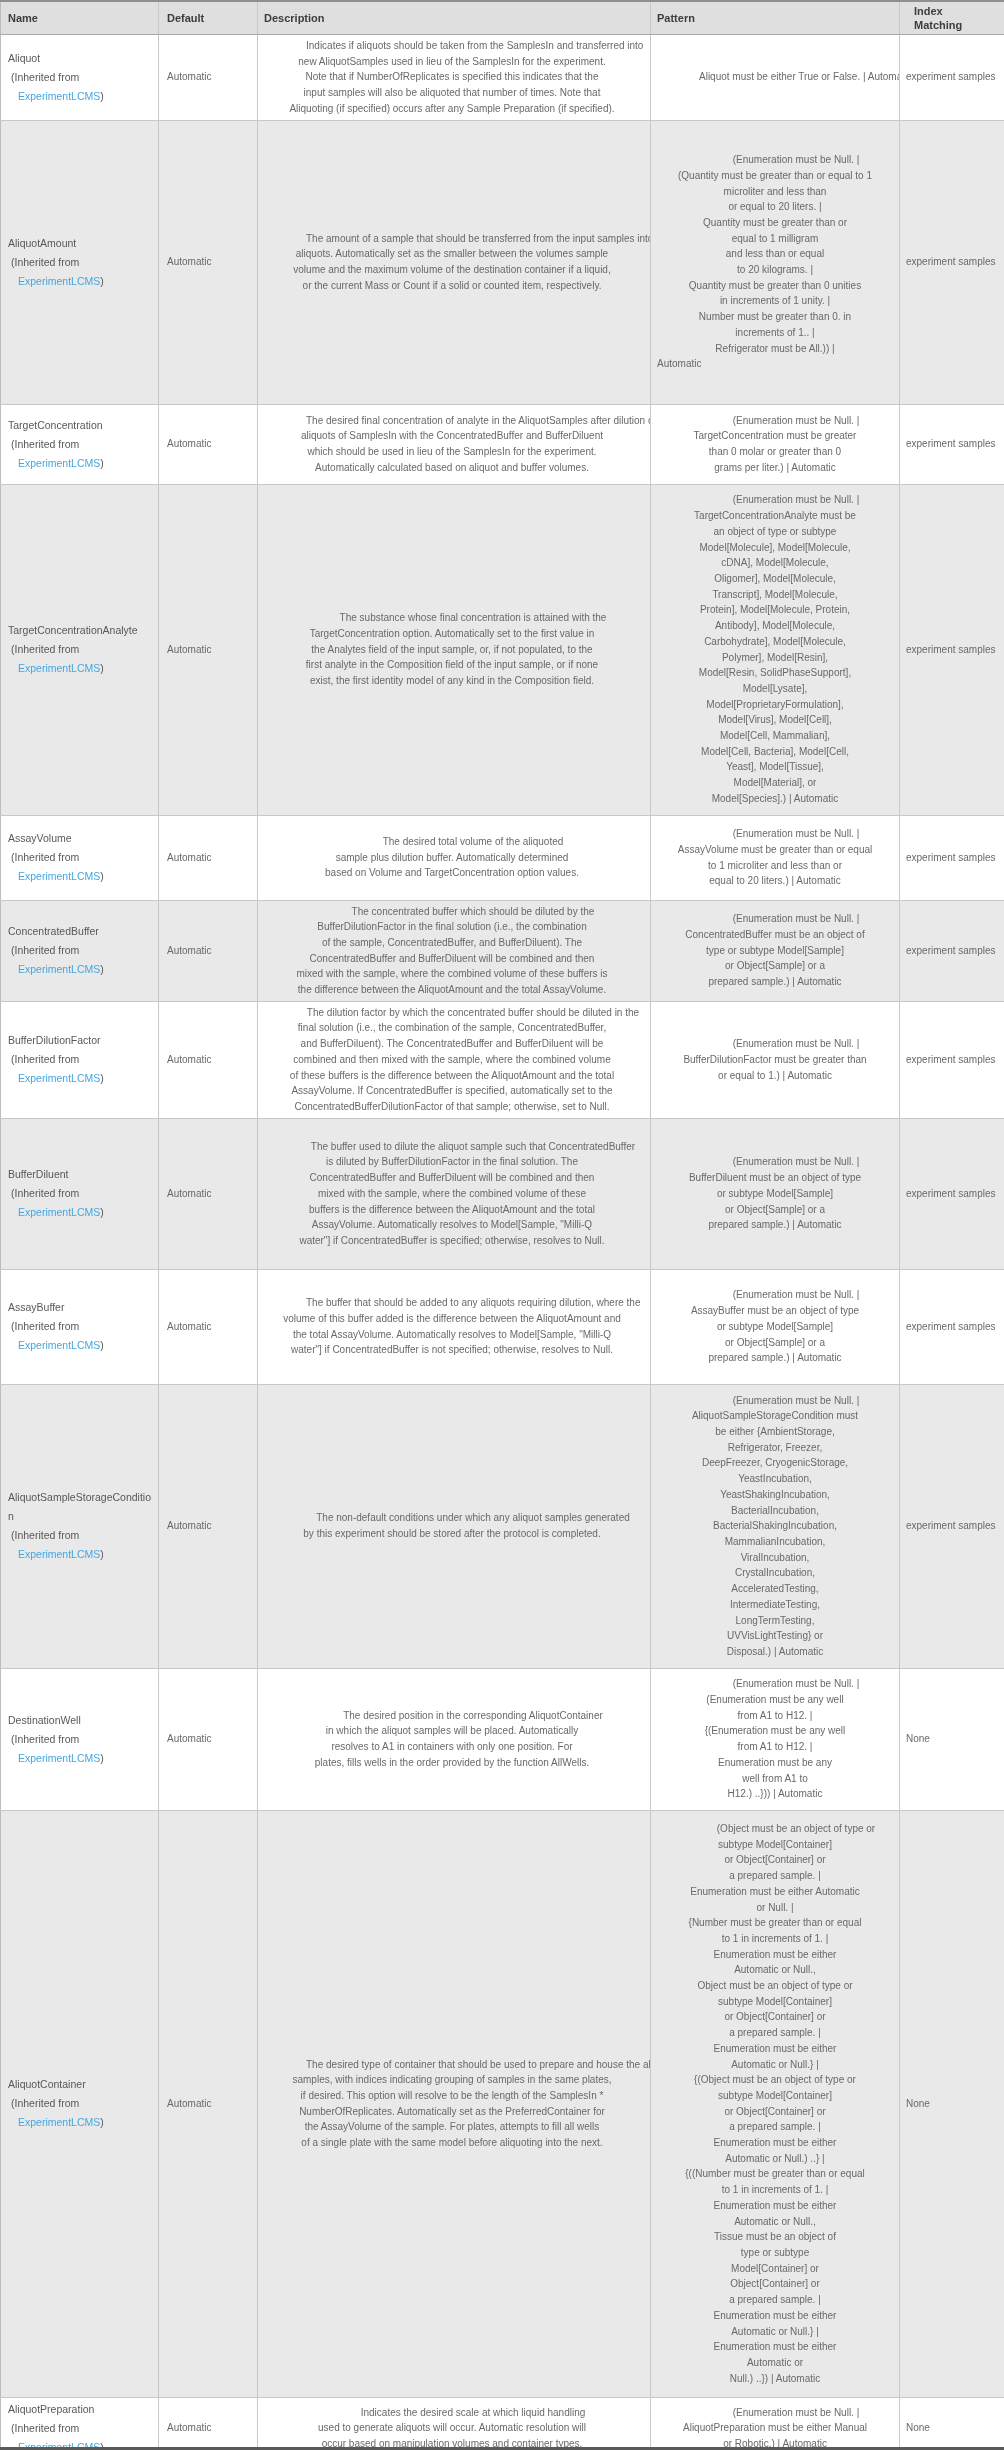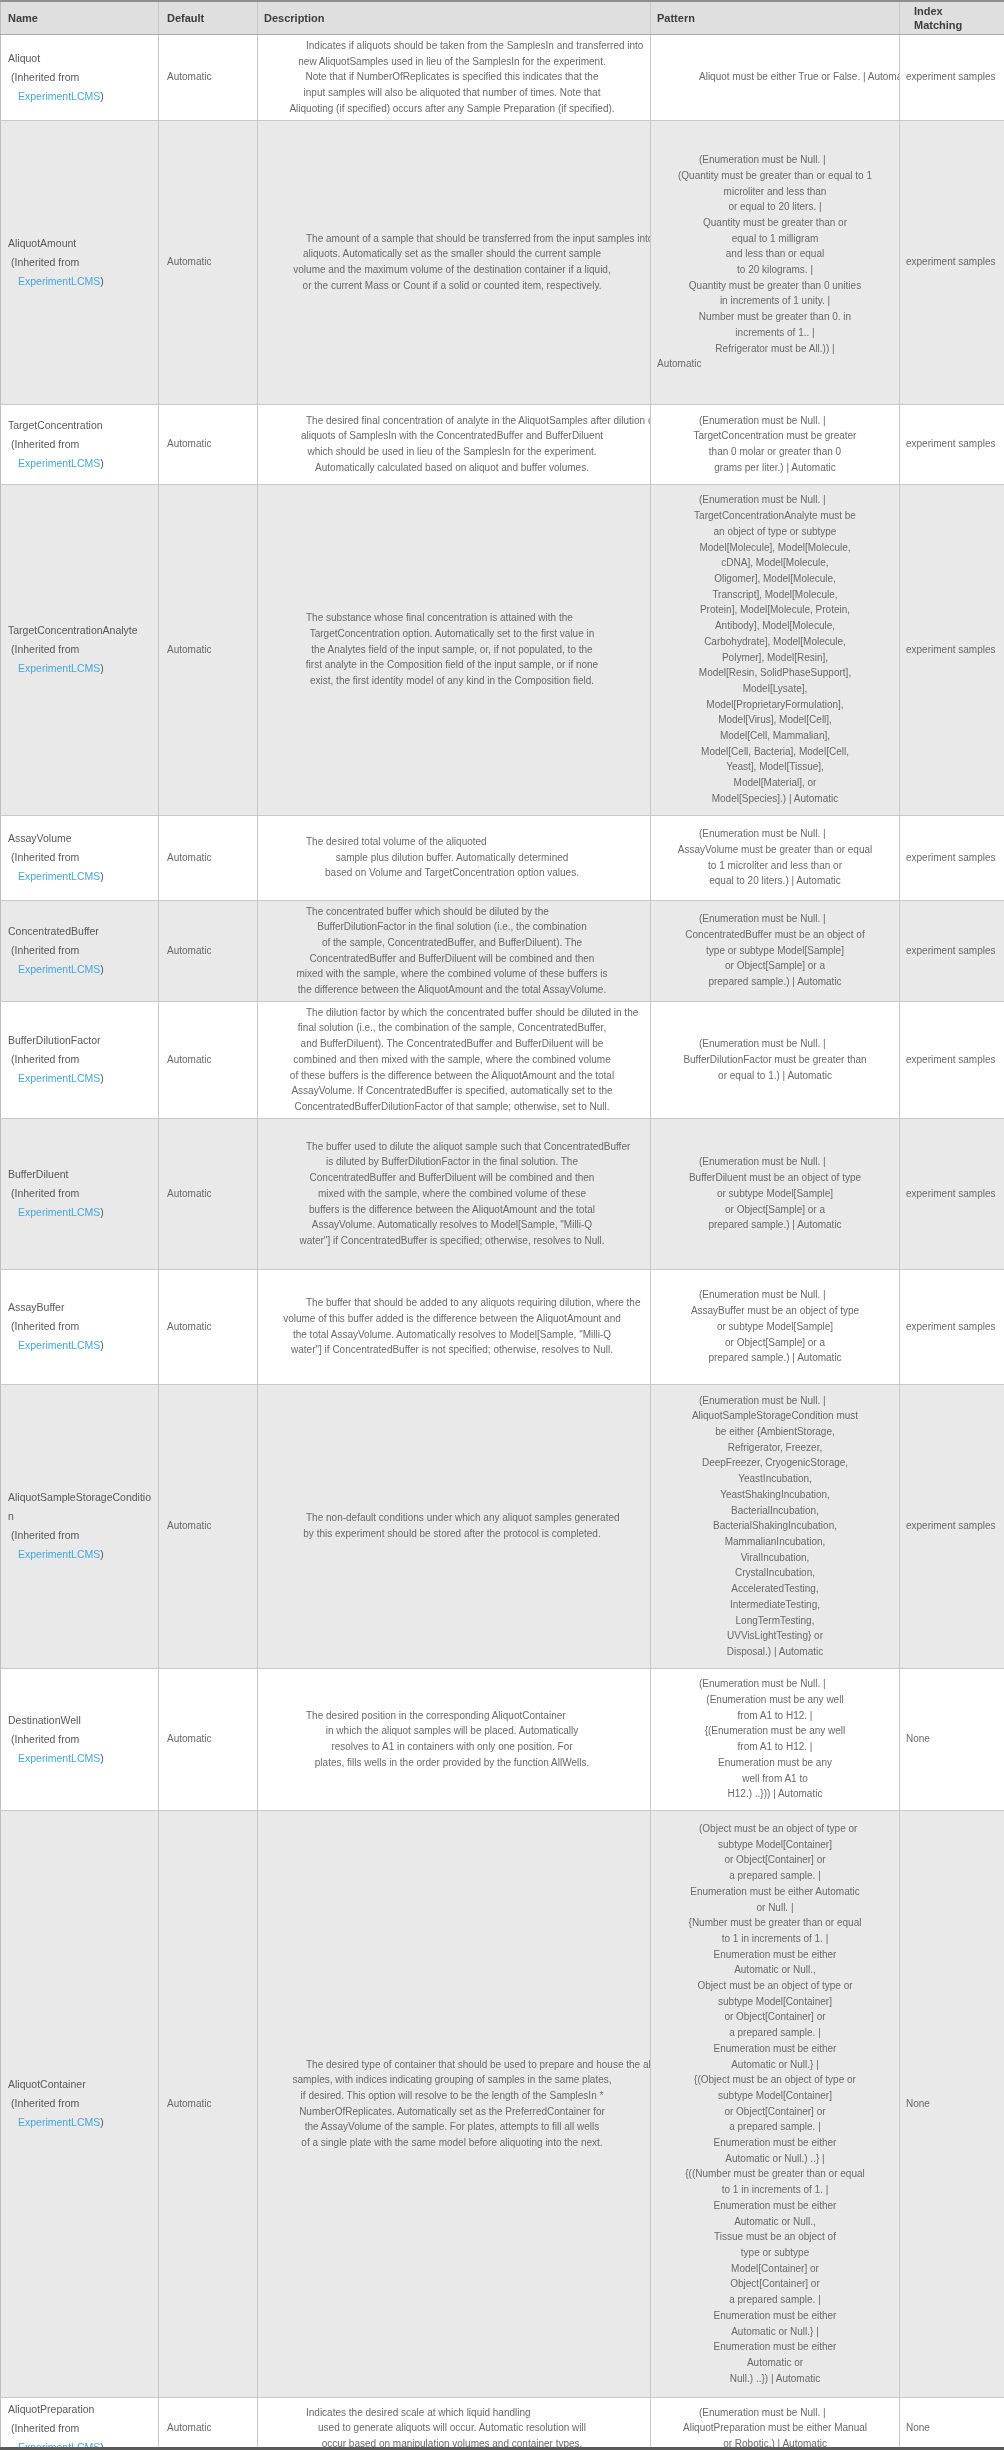--- a/index.html
+++ b/index.html
@@ -22,21 +22,21 @@
   .col-desc{width:393px;padding:3px 10px 3px 6px;}
   .col-pattern{width:249px;padding:3px 6px 3px 6px;}
   .col-index{width:105px;padding:2px 4px 2px 6px;white-space:nowrap;}
   .head .col-index{white-space:normal;text-align:left;padding:2px 14px;}
   .name-block{color:#585858;font-size:10.5px;line-height:19px;overflow-wrap:anywhere;}
   .name-line{padding-left:0;}
   .inh-line{padding-left:3px;}
   .link-line{padding-left:10px;}
   .lcms-link{color:#45a7e0;cursor:pointer;}
   .lines div{text-align:center;white-space:nowrap;}
-  .lines div.first{text-align:left;margin-left:42px;}
+  .lines div.first{text-align:center;margin-left:42px;}
   .lines div.left{text-align:left;}
   .bottom-bar{position:absolute;left:0;bottom:0;width:1004px;height:3px;background:#5a5a5a;}
 </style>
 </head>
 <body>
 
 <div class="wrap">
   <div class="doc-table">
     <div class="trow head">
       <div class="cell col-name">Name</div>
@@ -82,21 +82,21 @@
         <div class="inh-line">(Inherited from</div>
         <div class="link-line"><span class="lcms-link">ExperimentLCMS</span><span>)</span></div>
       </div>
     </div>
     <div class="cell col-default">
       <div>Automatic</div>
     </div>
     <div class="cell col-desc">
       <div class="lines">
             <div class="first">The amount of a sample that should be transferred from the input samples into</div>
-            <div>aliquots.  Automatically set as the smaller should the current sample</div>
+            <div>aliquots.  Automatically set as the smaller between the volumes sample</div>
             <div>volume and the maximum volume of the destination container if a liquid,</div>
             <div>or the current Mass or Count if a solid or counted item, respectively.</div>
           </div>
     </div>
     <div class="cell col-pattern">
       <div class="lines">
             <div class="first">(Enumeration must be Null. |</div>
             <div>(Quantity must be greater than or equal to 1</div>
             <div>microliter and less than</div>
             <div>or equal to 20 liters. |</div>

